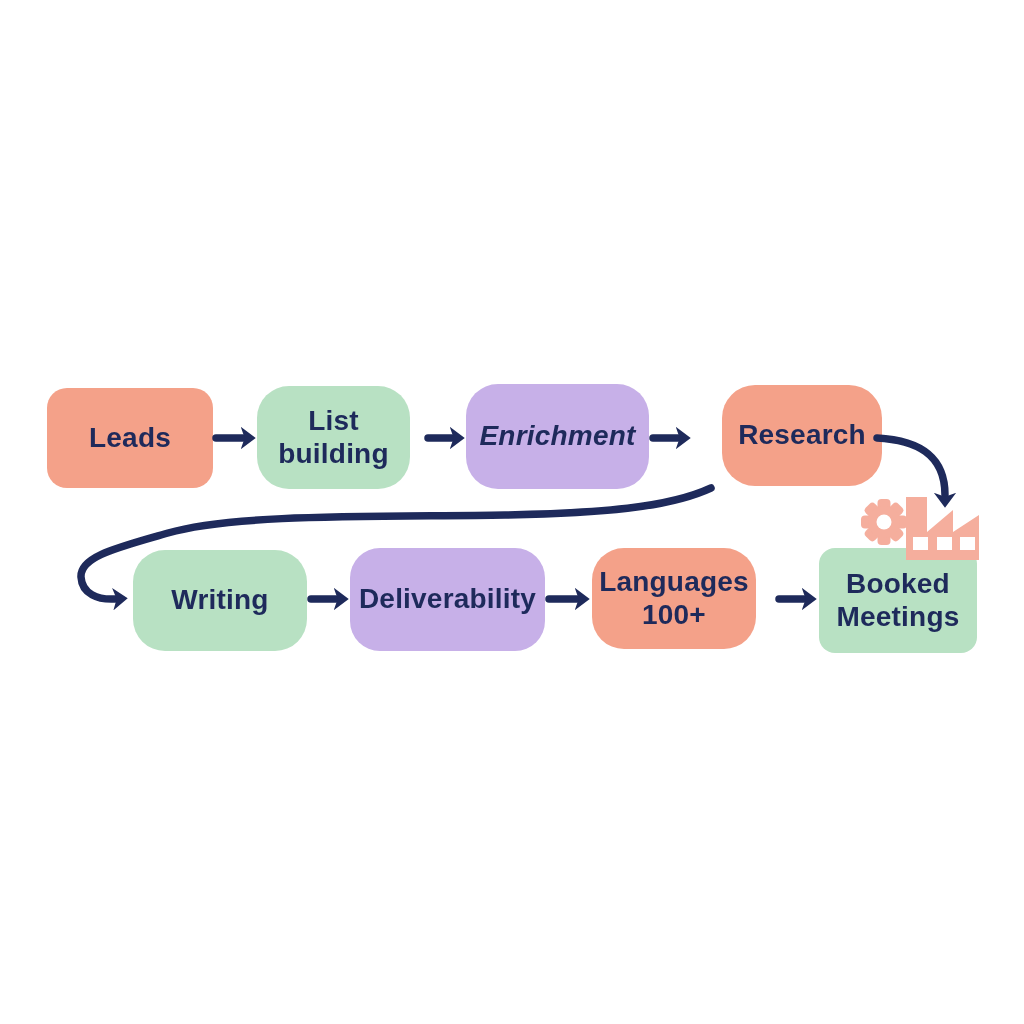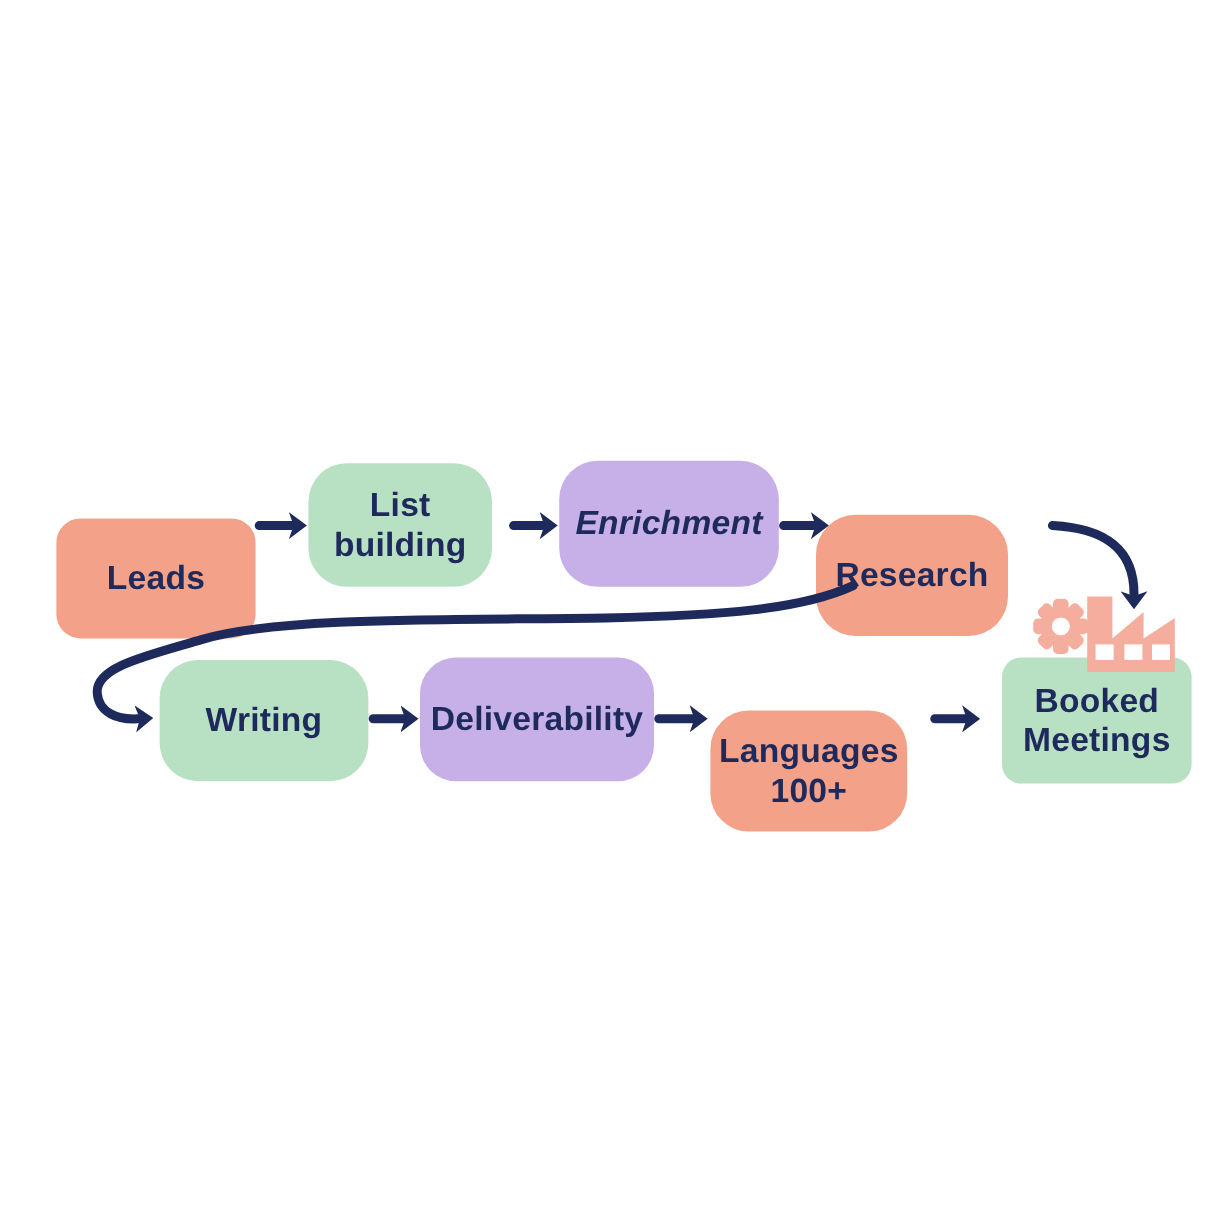--- a/index.html
+++ b/index.html
@@ -17,32 +17,32 @@
     align-items: center;
     justify-content: center;
     text-align: center;
     white-space: pre-line;
     font-size: 28px;
     font-weight: 600;
     line-height: 1.15;
     color: #1e2a5b;
     letter-spacing: 0.2px;
   }
-  .c-salmon { background: #f4a189; margin-top: 44px; }
+  .c-salmon { background: #f4a189; }
   .c-green  { background: #b8e1c3; }
   .c-purple { background: #c7b0e8; }
 
   #node-leads          { left: 47px;  top: 388px; width: 166px; height: 100px; border-radius: 20px; }
   #node-list-building  { left: 257px; top: 386px; width: 153px; height: 103px; border-radius: 32px; }
   #node-enrichment     { left: 466px; top: 384px; width: 183px; height: 105px; border-radius: 32px; font-style: italic; }
-  #node-research       { left: 680px; top: 385px; width: 160px; height: 101px; border-radius: 33px; }
+  #node-research       { left: 722px; top: 385px; width: 160px; height: 101px; border-radius: 33px; }
   #node-writing        { left: 133px; top: 550px; width: 174px; height: 101px; border-radius: 32px; }
   #node-deliverability { left: 350px; top: 548px; width: 195px; height: 103px; border-radius: 30px; }
   #node-languages      { left: 592px; top: 548px; width: 164px; height: 101px; border-radius: 32px; }
-  #node-booked         { left: 819px; top: 548px; width: 158px; height: 105px; border-radius: 16px; margin-left: 16px; }
+  #node-booked         { left: 819px; top: 548px; width: 158px; height: 105px; border-radius: 16px; }
 
   #arrow-layer {
     position: absolute;
     left: 0; top: 0;
     width: 1024px;
     height: 1024px;
     pointer-events: none;
   }
   .flow-line {
     fill: none;

